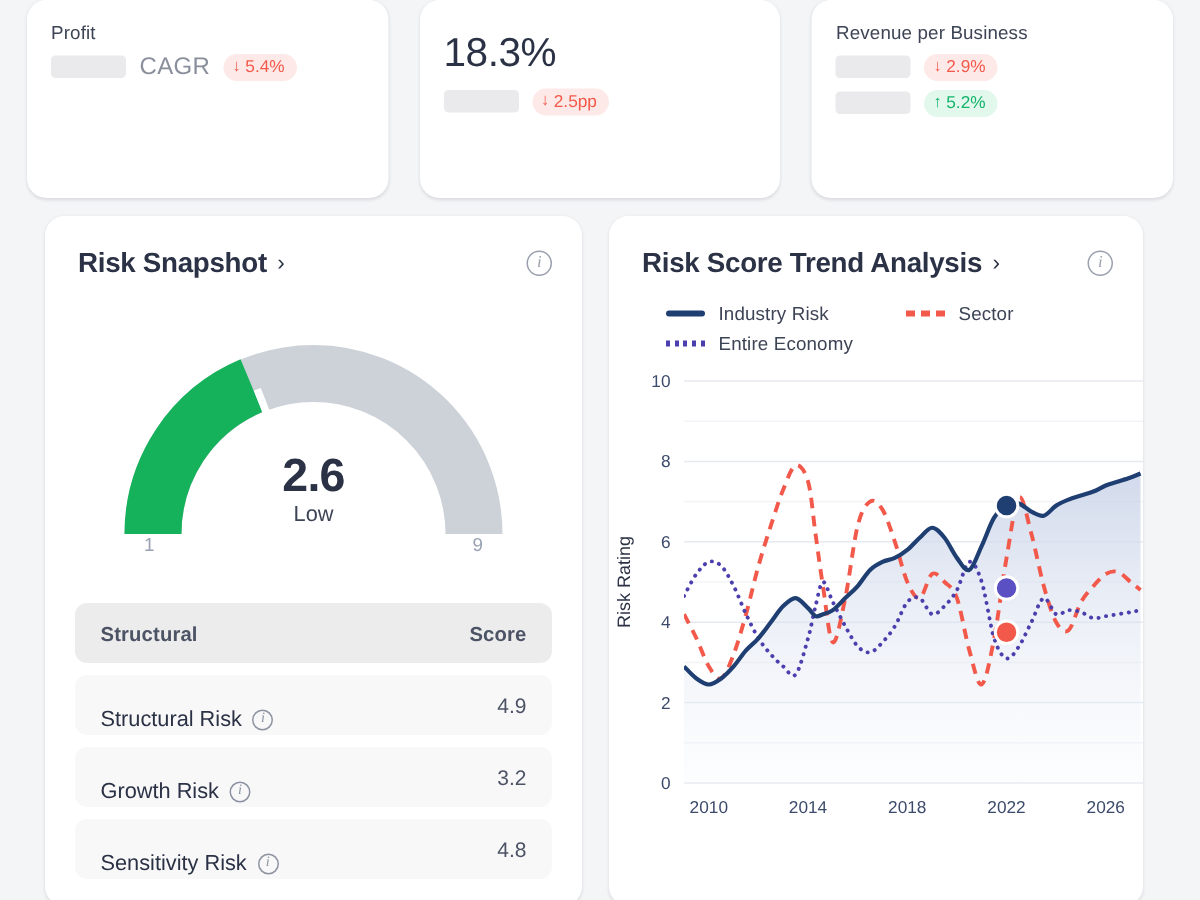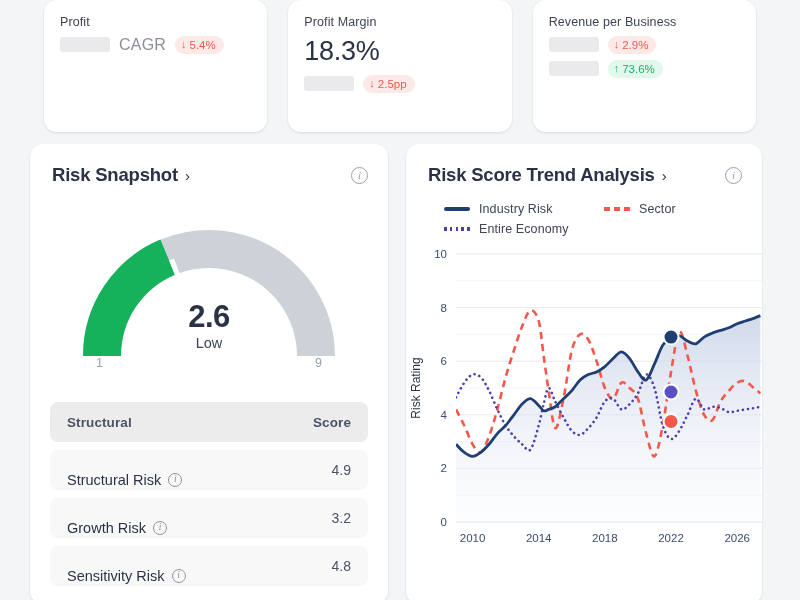--- a/index.html
+++ b/index.html
@@ -10,21 +10,21 @@
     font-family: "Liberation Sans", sans-serif;
     overflow: hidden;
   }
   .page { position: relative; width: 800px; height: 600px; }
 
   
   .kpi-row {
     position: absolute; left: 0; top: 0;
     width: 800px; height: 132px;
     display: flex; gap: 21px;
-    padding: 0 44px;
+    padding: 0 18px;
   }
   .kpi-card {
     flex: 1 1 0;
     background: #ffffff;
     border-radius: 13px;
     box-shadow: 0 1px 3px rgba(16,24,40,.07), 0 1px 2px rgba(16,24,40,.05);
     padding: 14px 16px 12px 16px;
     position: relative;
     overflow: hidden;
   }
@@ -145,21 +145,20 @@
           <div class="cagr-text">CAGR</div>
           <div class="badge down">
             <span class="arrow">↓</span>
             <span>5.4%</span>
           </div>
         </div>
       </div>
     </div>
 
     <div class="kpi-card">
-      <div class="kpi-label">Profit Margin</div>
       <div class="kpi-value">18.3%</div>
       <div class="kpi-metrics">
         <div class="kpi-metric-row">
           <div class="skeleton-bar"></div>
           <div class="badge down">
             <span class="arrow">↓</span>
             <span>2.5pp</span>
           </div>
         </div>
       </div>
@@ -172,21 +171,21 @@
           <div class="skeleton-bar"></div>
           <div class="badge down">
             <span class="arrow">↓</span>
             <span>2.9%</span>
           </div>
         </div>
         <div class="kpi-metric-row">
           <div class="skeleton-bar"></div>
           <div class="badge up">
             <span class="arrow">↑</span>
-            <span>73.6%</span>
+            <span>5.2%</span>
           </div>
         </div>
       </div>
     </div>
 
   </div>
 
   <div class="panels">
 
     <div class="panel left">

